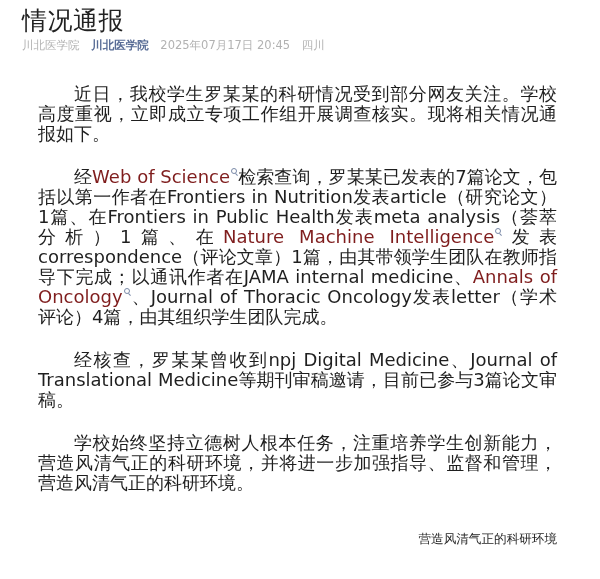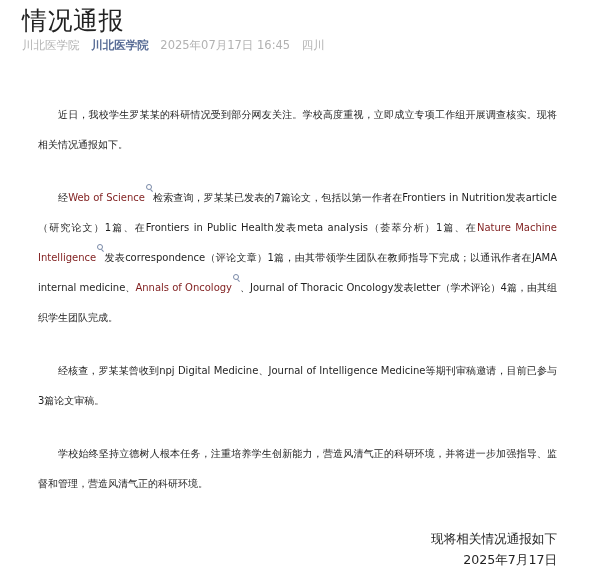--- a/index.html
+++ b/index.html
@@ -13,22 +13,22 @@
       font-size: 25px; color: #222; letter-spacing: 0.5px;
       margin: 0; font-weight: normal;
     }
     .meta {
       position: absolute; left: 22px; top: 38px;
       font-size: 11.5px; color: #b2b2b2; white-space: nowrap;
     }
     .meta span { margin-right: 8px; }
     .meta .account { color: #576b95; font-weight: bold; cursor: pointer; margin-top: 16px; }
     .content {
-      position: absolute; left: 38px; top: 100px; width: 519px;
-      font-size: 10px; line-height: 30px; color: #1f1f1f;
+      position: absolute; left: 38px; top: 84px; width: 519px;
+      font-size: 18px; line-height: 20px; color: #1f1f1f;
     }
     .para {
       margin: 0 0 23px 0; text-indent: 2em; text-align: justify;
       text-align-last: left;
     }
     .link { color: #7f1d1d; cursor: pointer; }
     .search-icon {
       display: inline-block; position: relative; width: 7px; height: 8px;
       vertical-align: top; margin-top: 1px; margin-left: 1px;
     }
@@ -46,29 +46,28 @@
     }
   </style>
 </head>
 <body>
 
 <h1 class="title">情况通报</h1>
 
 <div class="meta">
   <span>川北医学院</span>
   <span class="account">川北医学院</span>
-  <span>2025年07月17日 16:45</span>
+  <span>2025年07月17日 20:45</span>
   <span>四川</span>
 </div>
 
 <div class="content">
   <p class="para">近日，我校学生罗某某的科研情况受到部分网友关注。学校高度重视，立即成立专项工作组开展调查核实。现将相关情况通报如下。</p>
 
   <p class="para"><span>经</span><span class="link"><span>Web of Science</span><span class="search-icon"></span></span><span>检索查询，罗某某已发表的7篇论文，包括以第一作者在Frontiers in Nutrition发表article（研究论文）1篇、在Frontiers in Public Health发表meta analysis（荟萃分析）1篇、在</span><span class="link"><span>Nature Machine Intelligence</span><span class="search-icon"></span></span><span>发表correspondence（评论文章）1篇，由其带领学生团队在教师指导下完成；以通讯作者在JAMA internal medicine、</span><span class="link"><span>Annals of Oncology</span><span class="search-icon"></span></span><span>、Journal of Thoracic Oncology发表letter（学术评论）4篇，由其组织学生团队完成。</span></p>
 
-  <p class="para">经核查，罗某某曾收到npj Digital Medicine、Journal of Intelligence Medicine等期刊审稿邀请，目前已参与3篇论文审稿。</p>
+  <p class="para">经核查，罗某某曾收到npj Digital Medicine、Journal of Translational Medicine等期刊审稿邀请，目前已参与3篇论文审稿。</p>
   <p class="para">学校始终坚持立德树人根本任务，注重培养学生创新能力，营造风清气正的科研环境，并将进一步加强指导、监督和管理，营造风清气正的科研环境。</p>
 </div>
 
 <div class="signature">
-  <div>现将相关情况通报如下</div>
-  <div>2025年7月17日</div>
+  <div>营造风清气正的科研环境</div>
 </div>
 
 </body></html>

